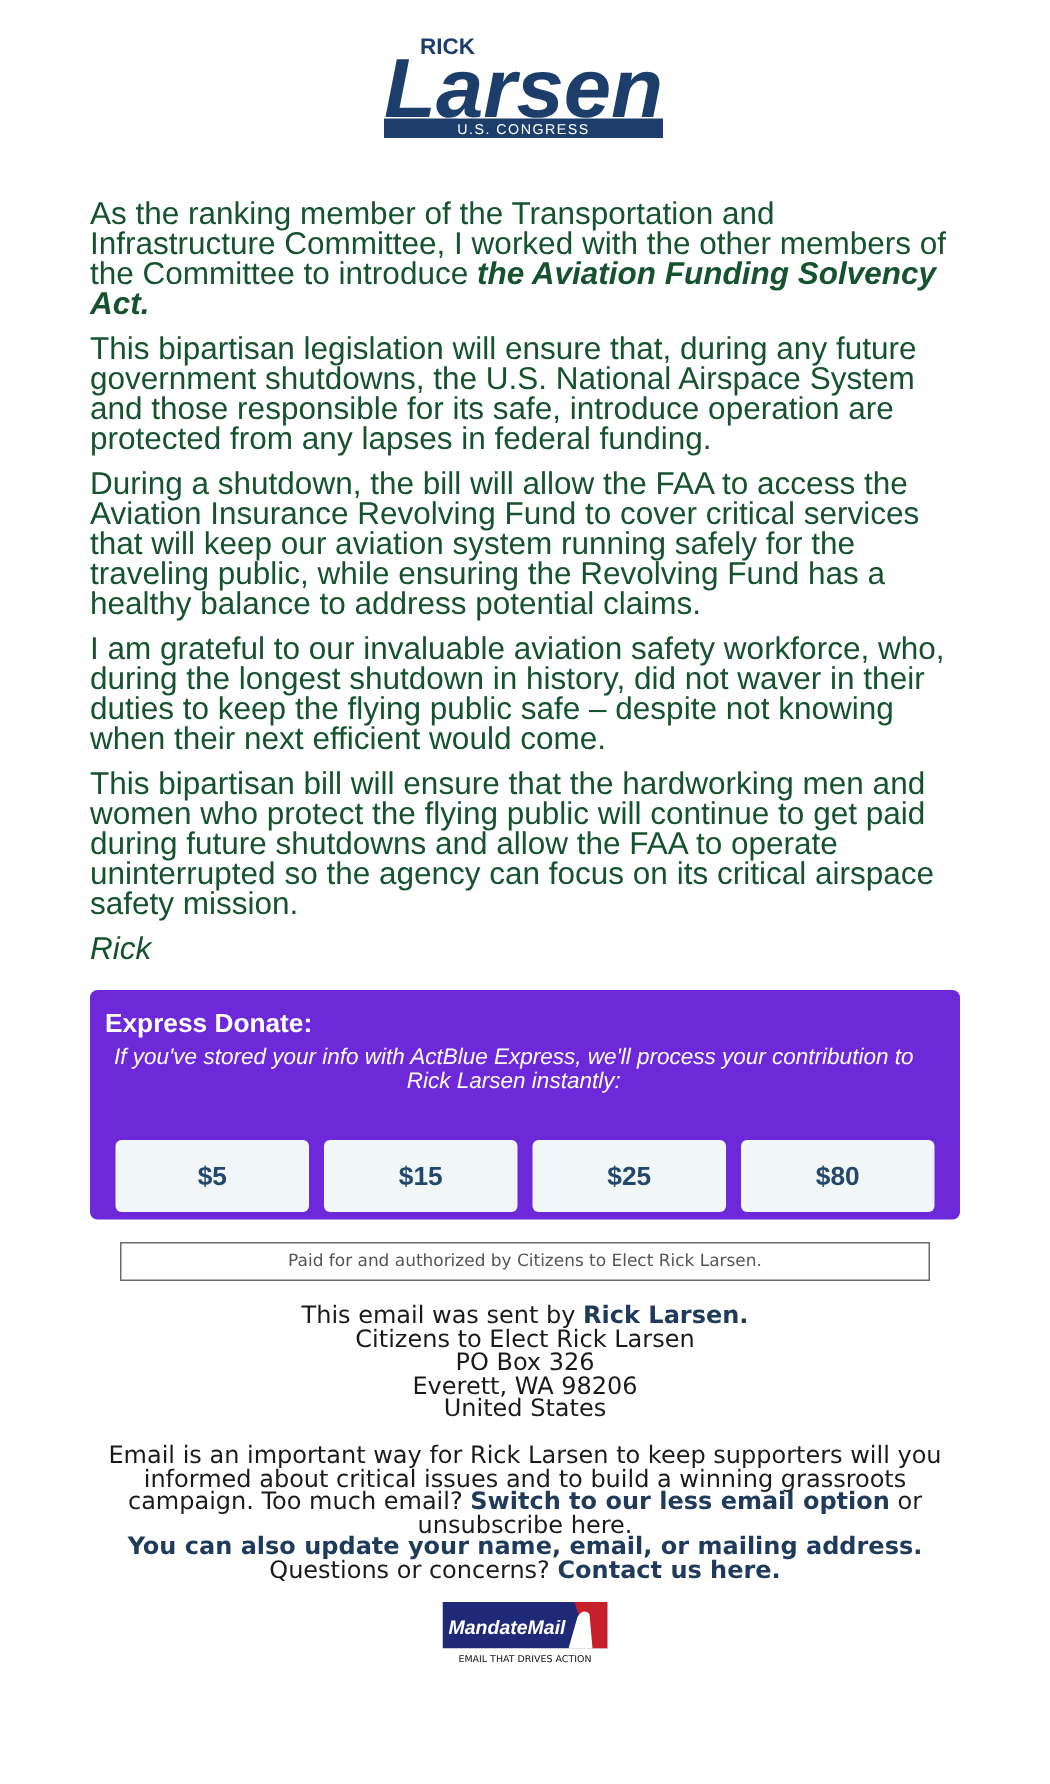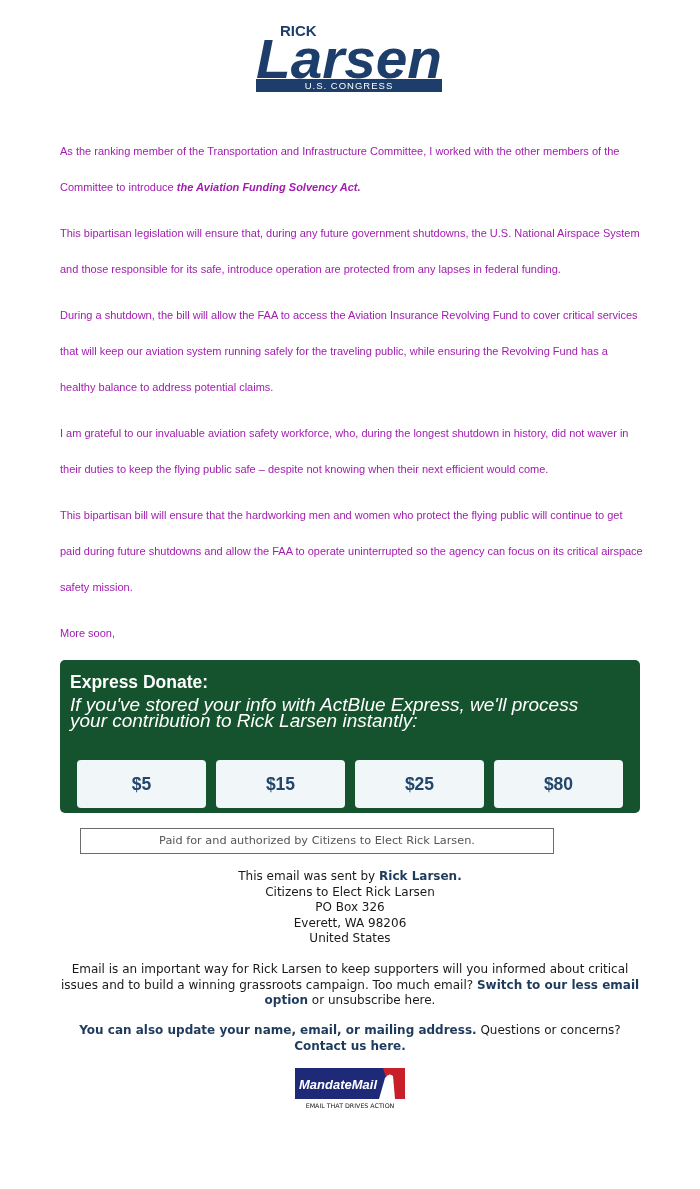--- a/index.html
+++ b/index.html
@@ -19,51 +19,52 @@
       width: 186px;
       height: 70px;
     }
     .logo svg { display: block; }
 
     .body-text {
       position: absolute;
       left: 60px;
       top: 133px;
       width: 585px;
-      font-size: 11px;
-      line-height: 36px;
-      color: #a21caf;
+      font-size: 21px;
+      line-height: 20px;
+      color: #14532d;
     }
     .body-text p { margin-bottom: 10px; }
     .body-text .bi { font-weight: bold; font-style: italic; }
     .body-text .sig { font-style: italic; }
 
     .donate {
       position: absolute;
       left: 60px;
       top: 660px;
       width: 580px;
       height: 153px;
-      background: #14532d;
+      background: #6d28d9;
       border-radius: 5px;
       padding: 12px 10px 0 10px;
     }
     .donate-title {
       color: #ffffff;
       font-weight: bold;
       font-size: 17.5px;
       line-height: 21px;
     }
     .donate-sub {
       color: #ffffff;
       font-style: italic;
-      font-size: 19px;
+      font-size: 15px;
       line-height: 16px;
       margin-top: 4px;
       width: 545px;
+      text-align: center;
     }
     .amounts {
       position: absolute;
       left: 17px;
       top: 100px;
       display: flex;
       gap: 10px;
     }
     .amt-btn {
       width: 129px;
@@ -76,37 +77,37 @@
       color: #23476b;
       font-weight: bold;
       font-size: 17.5px;
       cursor: pointer;
     }
 
     .disclaimer {
       position: absolute;
       left: 80px;
       top: 828px;
-      width: 474px;
+      width: 540px;
       height: 26px;
       border: 1px solid #6b6b6b;
       text-align: center;
       font-family: "DejaVu Sans", sans-serif;
       font-size: 11.3px;
       line-height: 24px;
       color: #555555;
     }
 
     .footer {
       position: absolute;
       left: 55px;
       width: 590px;
       text-align: center;
       font-family: "DejaVu Sans", sans-serif;
-      font-size: 12px;
+      font-size: 16px;
       line-height: 15.5px;
       color: #1a1a1a;
     }
     .footer a, .footer .lnk {
       color: #1f3b5c;
       font-weight: bold;
       text-decoration: none;
     }
     .sent { top: 869px; }
     .about { top: 962px; }
@@ -131,21 +132,20 @@
     <text x="93" y="67" text-anchor="middle" font-family="Liberation Sans, sans-serif" font-size="9.5" letter-spacing="1" fill="#ffffff">U.S. CONGRESS</text>
   </svg>
 </div>
 
 <div class="body-text">
   <p><span>As the ranking member of the Transportation and Infrastructure Committee, I worked with the other members of the Committee to introduce </span><span class="bi">the Aviation Funding Solvency Act.</span></p>
   <p>This bipartisan legislation will ensure that, during any future government shutdowns, the U.S. National Airspace System and those responsible for its safe, introduce operation are protected from any lapses in federal funding.</p>
   <p>During a shutdown, the bill will allow the FAA to access the Aviation Insurance Revolving Fund to cover critical services that will keep our aviation system running safely for the traveling public, while ensuring the Revolving Fund has a healthy balance to address potential claims.</p>
   <p>I am grateful to our invaluable aviation safety workforce, who, during the longest shutdown in history, did not waver in their duties to keep the flying public safe – despite not knowing when their next efficient would come.</p>
   <p>This bipartisan bill will ensure that the hardworking men and women who protect the flying public will continue to get paid during future shutdowns and allow the FAA to operate uninterrupted so the agency can focus on its critical airspace safety mission.</p>
-  <p>More soon,</p>
   <p class="sig">Rick</p>
 </div>
 
 <div class="donate">
   <div class="donate-title">Express Donate:</div>
   <div class="donate-sub">If you've stored your info with ActBlue Express, we'll process your contribution to Rick Larsen instantly:</div>
   <div class="amounts">
     <div class="amt-btn">$5</div>
     <div class="amt-btn">$15</div>
     <div class="amt-btn">$25</div>

